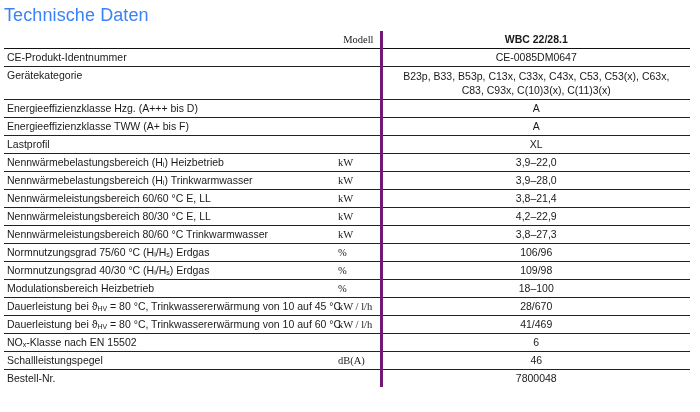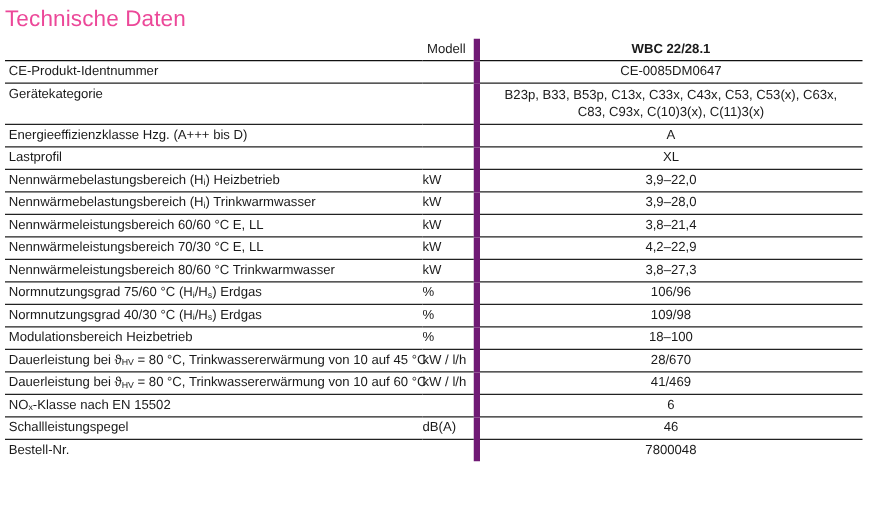--- a/index.html
+++ b/index.html
@@ -1,28 +1,28 @@
 <!DOCTYPE html>
 <html><head>
 <meta charset="utf-8">
 <style>
   html, body { margin: 0; padding: 0; background: #ffffff; }
   body { width: 700px; height: 412px; overflow: hidden; position: relative;
          font-family: "Liberation Sans", "DejaVu Sans", sans-serif; color: #1a1a1a; }
   .title { position: absolute; left: 4px; top: 5px; font-size: 18px; font-weight: normal;
-           letter-spacing: 0.1px; color: #ec4899; }
+           letter-spacing: 0.1px; color: #3b82f6; }
   table { position: absolute; left: 4px; top: 31px; width: 686px; border-collapse: collapse;
           font-size: 10.5px; table-layout: fixed; }
   col.c-label { width: 334px; }
   col.c-unit  { width: 43px; }
   col.c-value { width: 309px; }
   td { padding: 0 0 0 3px; height: 17px; line-height: 17px; border-bottom: 1px solid #222;
        vertical-align: middle; white-space: nowrap; overflow: visible; }
-  td.unit { padding-left: 0; text-align: left; }
-  td.value { border-left: 5px solid #701a75; text-align: center; padding: 0; }
+  td.unit { padding-left: 0; text-align: left; font-family: Liberation Serif, serif; }
+  td.value { border-left: 3px solid #701a75; text-align: center; padding: 0; }
   tr.header td { border-bottom: 1.5px solid #111; height: 17px; }
   tr.header td.unit { text-align: right; padding-right: 6px; }
   tr.header td.value { font-weight: bold; }
   tr.tall td { height: 30px; margin-top: 24px; }
   tr.tall td.label { vertical-align: top; padding-top: 0; }
   tr.tall td.value { white-space: normal; line-height: 14px; padding: 1px 16px; }
   tr.last td { border-bottom: none; }
   sub { font-size: 7px; vertical-align: -1px; line-height: 0; }
 </style>
 </head>
@@ -52,41 +52,46 @@
       <td class="label">Gerätekategorie</td>
       <td class="unit"></td>
       <td class="value">B23p, B33, B53p, C13x, C33x, C43x, C53, C53(x), C63x, C83, C93x, C(10)3(x), C(11)3(x)</td>
     </tr>
     <tr>
       <td class="label">Energieeffizienzklasse Hzg. (A+++ bis D)</td>
       <td class="unit"></td>
       <td class="value">A</td>
     </tr>
     <tr>
+      <td class="label">Energieeffizienzklasse TWW (A+ bis F)</td>
+      <td class="unit"></td>
+      <td class="value">A</td>
+    </tr>
+    <tr>
       <td class="label">Lastprofil</td>
       <td class="unit"></td>
       <td class="value">XL</td>
     </tr>
     <tr>
       <td class="label"><span>Nennwärmebelastungsbereich (H</span><sub>i</sub><span>) Heizbetrieb</span></td>
       <td class="unit">kW</td>
       <td class="value">3,9–22,0</td>
     </tr>
     <tr>
       <td class="label"><span>Nennwärmebelastungsbereich (H</span><sub>i</sub><span>) Trinkwarmwasser</span></td>
       <td class="unit">kW</td>
       <td class="value">3,9–28,0</td>
     </tr>
     <tr>
       <td class="label">Nennwärmeleistungsbereich 60/60 °C E, LL</td>
       <td class="unit">kW</td>
       <td class="value">3,8–21,4</td>
     </tr>
     <tr>
-      <td class="label">Nennwärmeleistungsbereich 70/30 °C E, LL</td>
+      <td class="label">Nennwärmeleistungsbereich 80/30 °C E, LL</td>
       <td class="unit">kW</td>
       <td class="value">4,2–22,9</td>
     </tr>
     <tr>
       <td class="label">Nennwärmeleistungsbereich 80/60 °C Trinkwarmwasser</td>
       <td class="unit">kW</td>
       <td class="value">3,8–27,3</td>
     </tr>
     <tr>
       <td class="label"><span>Normnutzungsgrad 75/60 °C (H</span><sub>i</sub><span>/H</span><sub>s</sub><span>) Erdgas</span></td>

